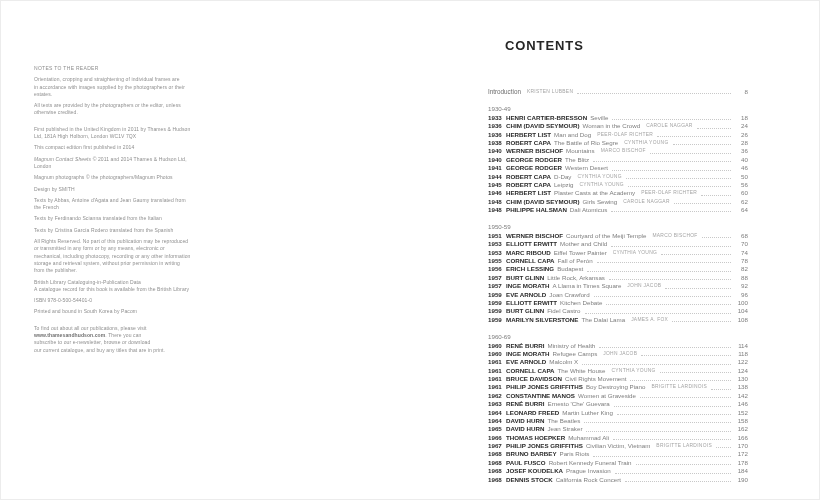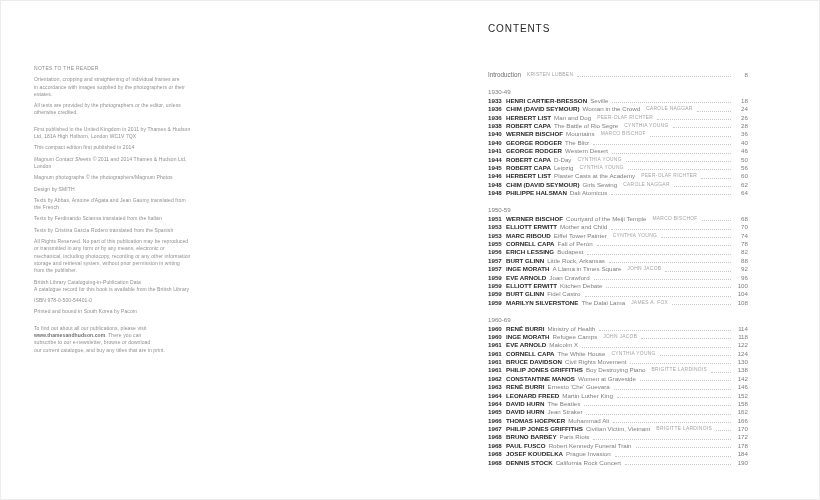--- a/index.html
+++ b/index.html
@@ -30,26 +30,26 @@
   .para .i { font-style: italic; }
   .para.heading { letter-spacing: 0.3px; }
   
   .right-col {
     position: absolute;
     left: 487px;
     top: 24px;
     width: 260px;
   }
   .contents-title {
-    font-size: 10px;
+    font-size: 13px;
     line-height: 8px;
-    font-weight: normal;
+    font-weight: bold;
     letter-spacing: 0.9px;
     color: #262626;
-    margin: 0;
+    margin: 17px;
   }
   .intro-row { margin-top: 38px; }
   .row, .intro-row {
     display: flex;
     align-items: flex-end;
     height: 8.38px;
   }
   .row span, .intro-row span { line-height: 8.38px; white-space: nowrap; }
   .intro-label { font-size: 6.3px; color: #6c6c6c; }
   .contrib {

